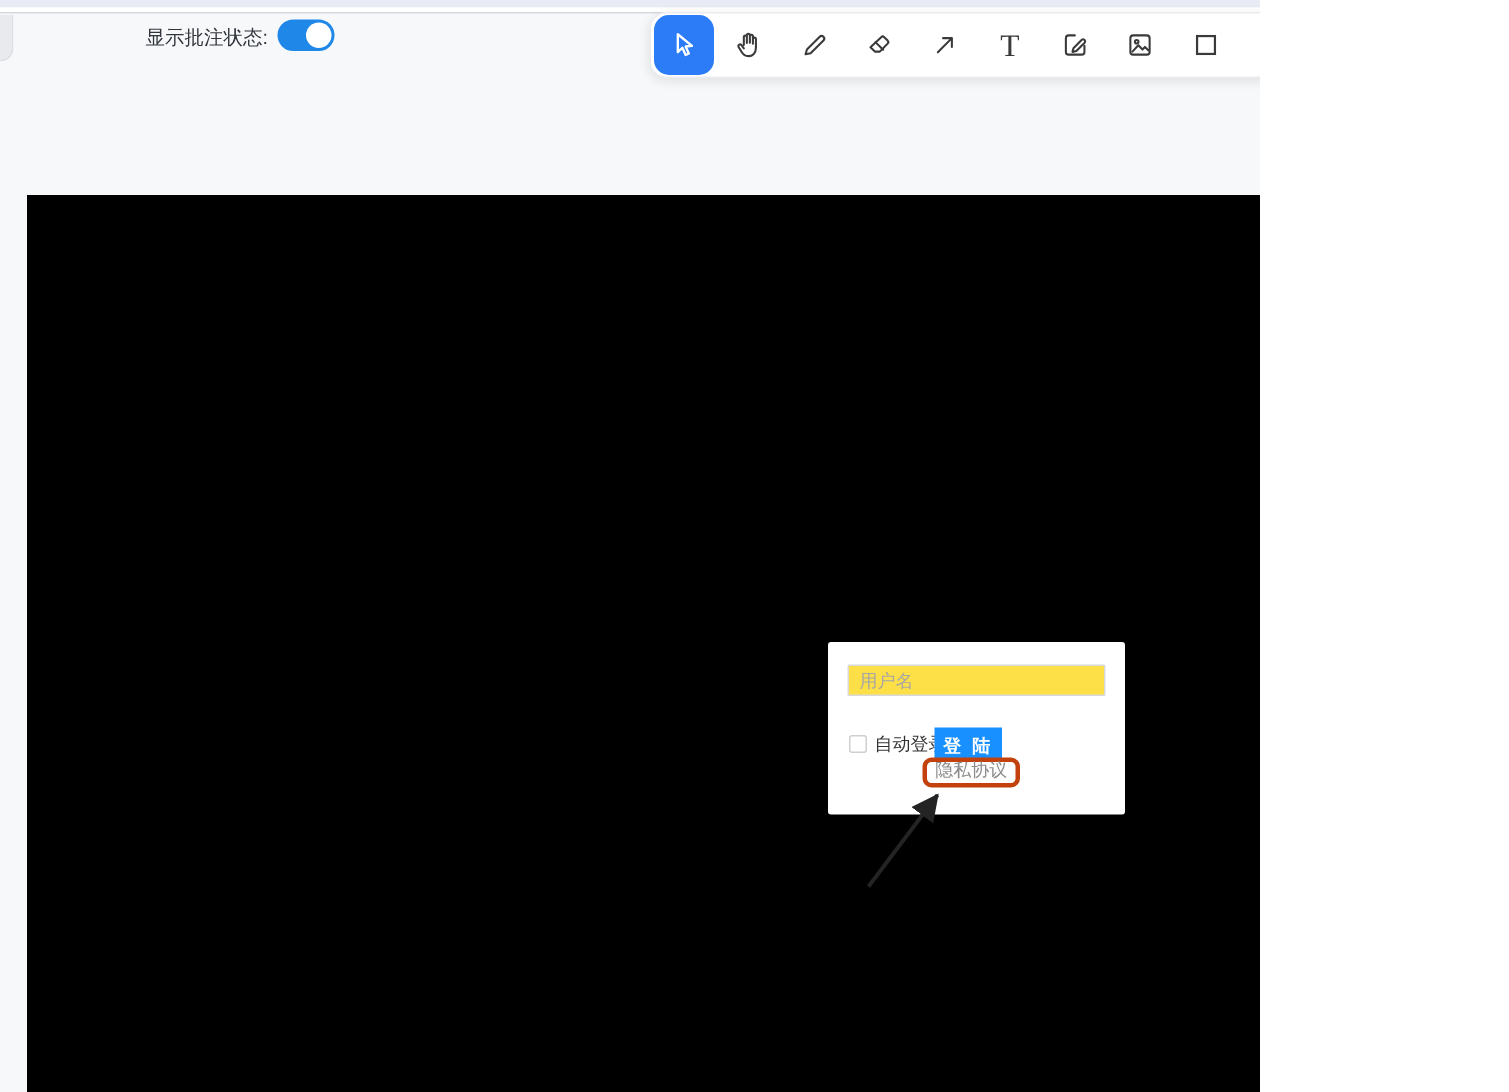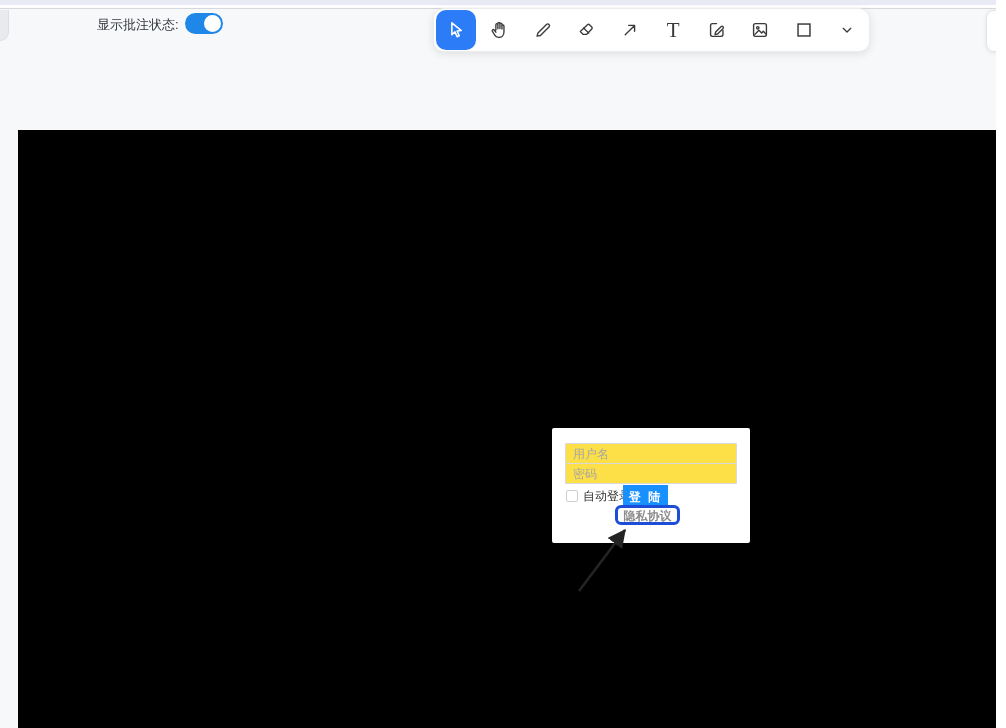--- a/index.html
+++ b/index.html
@@ -1,18 +1,18 @@
 <!DOCTYPE html>
 <html><head>
 <meta charset="utf-8">
 <style>
   * { margin: 0; padding: 0; box-sizing: border-box; }
   html, body { width: 1006px; height: 728px; font-family: "Liberation Sans", "DejaVu Sans", sans-serif; }
   #screen {
-    position: relative; width: 996px; height: 728px;
+    position: relative; width: 840px; height: 728px;
     background: #f7f8fa; overflow: hidden;
   }
   
   .top-strip { position: absolute; left: 0; top: 0; width: 1006px; height: 5px; background: #e9ebf4; }
   .top-white { position: absolute; left: 0; top: 5px; width: 1006px; height: 4px; background: #ffffff; border-bottom: 1px solid #d5d8dd; }
   .left-tab {
     position: absolute; left: 0; top: 10px; width: 9px; height: 31px;
     background: #e8eaee; border-right: 1px solid #dcdee3; border-bottom: 1px solid #dcdee3;
     border-bottom-right-radius: 9px;
   }
@@ -68,22 +68,22 @@
     border: 1px solid #cfcfcf; border-radius: 2px; background: #fff; cursor: pointer;
   }
   .auto-label { position: absolute; left: 31px; top: 60px; font-size: 12px; color: #333; }
   .login-btn {
     position: absolute; left: 71px; top: 57px; width: 45px; height: 21px;
     background: #1890ff; color: #ffffff; border: none; font-size: 12px; font-weight: bold;
     letter-spacing: 2px; cursor: pointer; padding: 4px;
   }
   .privacy-wrap {
     position: absolute; left: 63px; top: 77px; width: 65px; height: 20px;
-    border: 3px solid #1d4ed8; border-radius: 6px;
-    display: flex; align-items: flex-start; justify-content: center; font-weight: bold;
+    border: 3px solid #c2410c; border-radius: 6px;
+    display: flex; align-items: flex-end; justify-content: center;
   }
   .privacy-link { font-size: 12px; color: #8c8c8c; cursor: pointer; }
   
   .arrow-svg { position: absolute; left: 0; top: 0; width: 988px; height: 598px; pointer-events: none; }
   
   .anno-text {
     position: absolute; left: 380px; top: 454px; width: 380px; 
     font-size: 16px; font-weight: bold; letter-spacing: 1px; color: #ececec;
     text-shadow: -1px -1px 0 #000, 1px -1px 0 #000, -1px 1px 0 #000, 1px 1px 0 #000, 0 0 2px #000;
     white-space: nowrap;
@@ -175,21 +175,20 @@
       </span>
     </button>
   </div>
 
   <div class="close-card">x</div>
 
   <div class="canvas">
 
     <div class="login-card">
       <input class="field username" type="text" placeholder="用户名" style="">
-      <input class="field password" type="text" placeholder="密码" style="">
       <div class="checkbox"></div>
       <span class="auto-label">自动登录</span>
       <button class="login-btn">登 陆</button>
       <div class="privacy-wrap">
         <span class="privacy-link">隐私协议</span>
       </div>
     </div>
 
     <svg class="arrow-svg">
       <defs>

